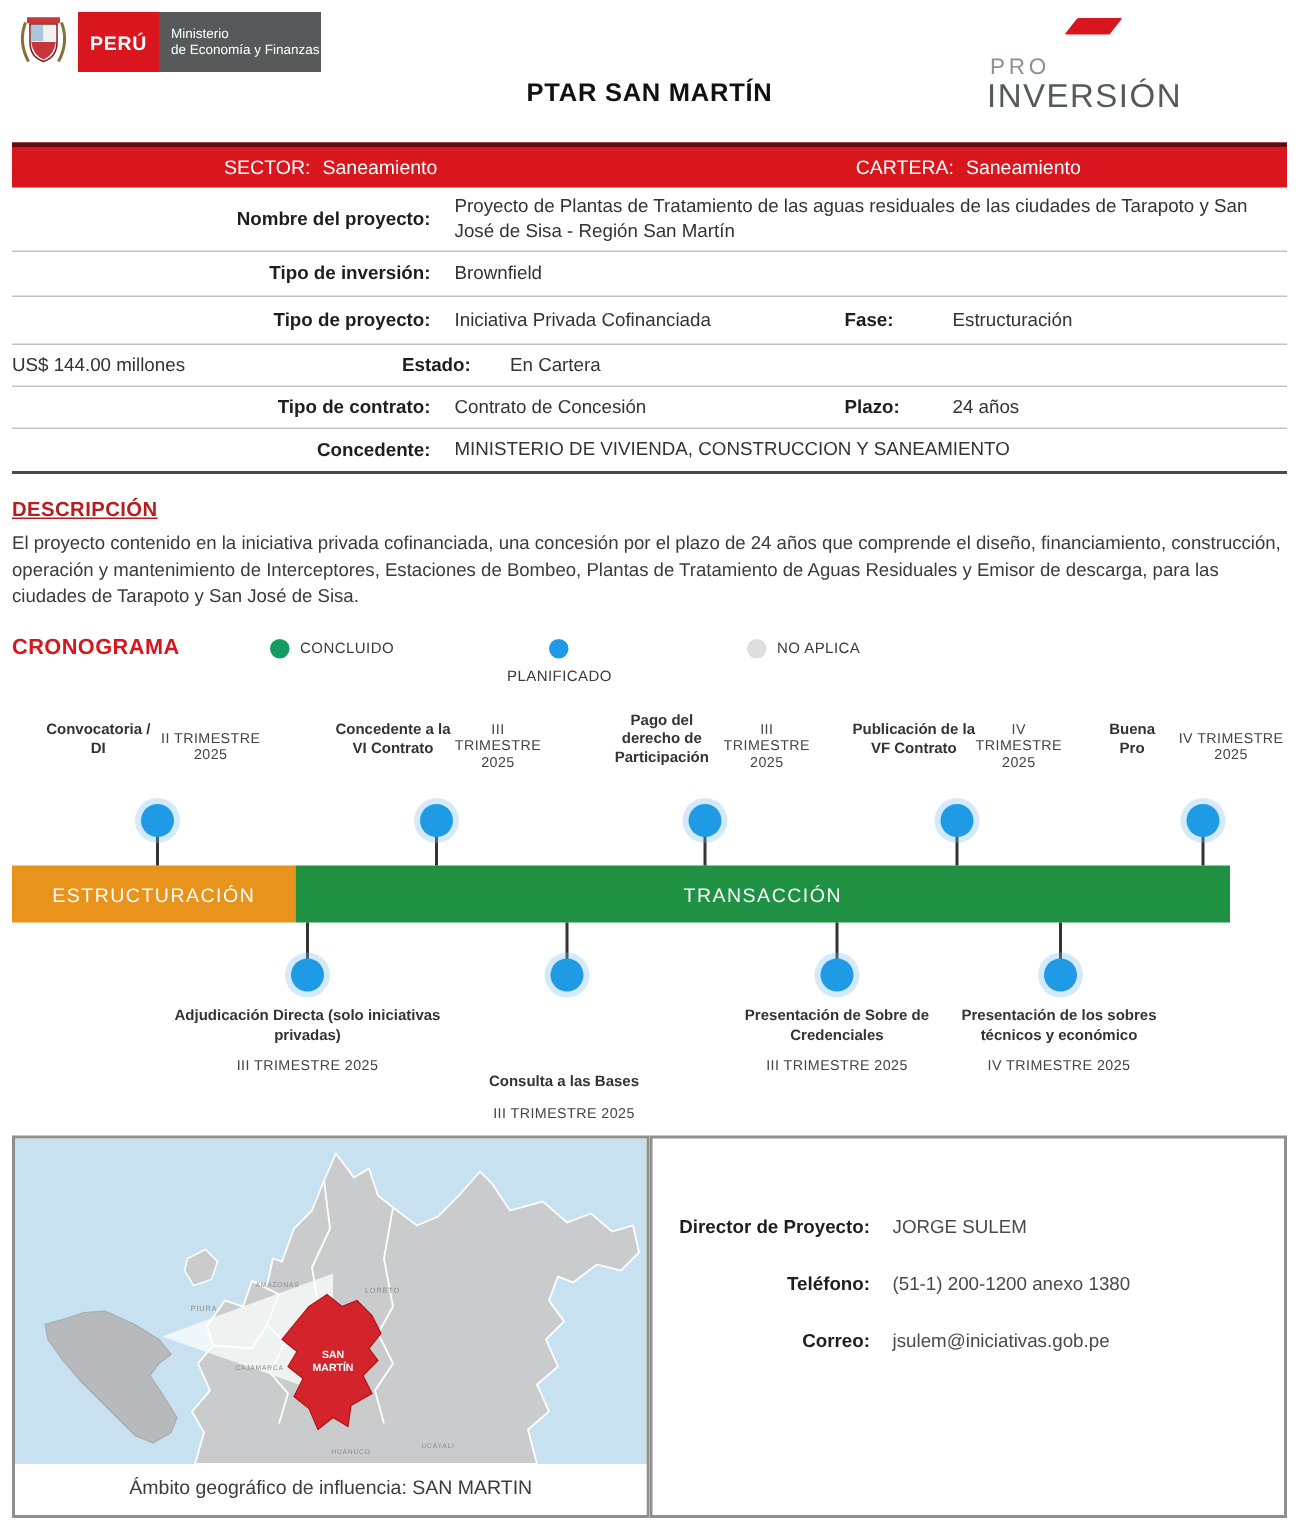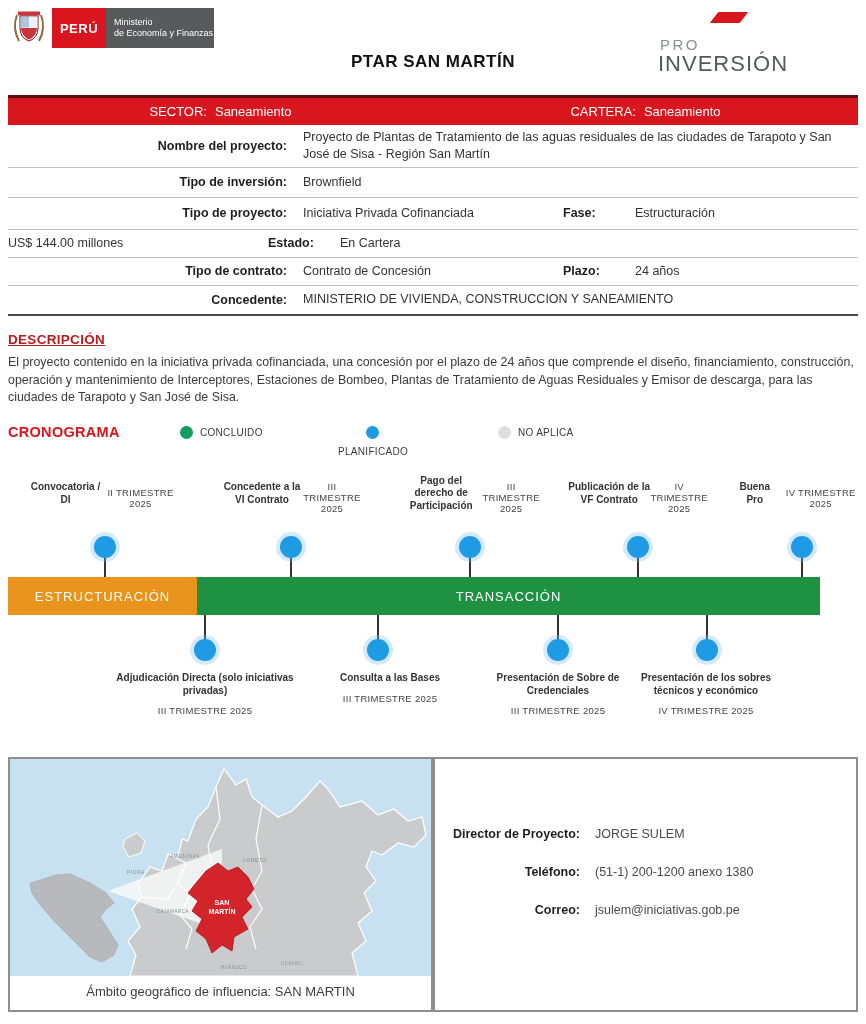--- a/index.html
+++ b/index.html
@@ -66,21 +66,21 @@
   .phase-bar { position:absolute; top:117px; left:8px; width:812px; height:38px; display:flex; }
   .phase-seg { display:flex; align-items:center; justify-content:center; color:#fff;
                font-size:13px; letter-spacing:1px; }
   .phase-seg.orange { flex:0 0 189px; }
   .phase-seg.green { flex:1; }
 
   
   .map-box { position:absolute; top:757px; left:8px; width:425px; height:255px;
              border:2px solid #8f8f8f; background:#fef9c3; }
   .contact-box { position:absolute; top:757px; left:433px; width:425px; height:255px;
-                 border:2px solid #8f8f8f; background:#fff; padding-top:68px; }
+                 border:2px solid #8f8f8f; background:#fff; padding-top:52px; }
   .map-svg { display:block; width:421px; height:217px; }
   .map-caption { position:absolute; bottom:0; left:0; width:100%; height:34px; line-height:32px;
                  text-align:center; font-size:13px; color:#3c3c3c; background:#fff; }
   .c-row { display:flex; align-items:baseline; margin-bottom:24px; }
   .c-label { width:145px; text-align:right; font-weight:bold; font-size:12.5px; color:#1e1e1e; }
   .c-value { padding-left:15px; font-size:12.5px; color:#4a4a4a; }
 </style>
 </head>
 <body>
 
@@ -220,21 +220,21 @@
     <div class="stem bottom" style="left:706px;"></div>
     <div class="ms-dot bottom" style="left: 194px; background-color: rgb(30, 155, 228);"></div>
     <div class="ms-dot bottom" style="left: 367px; background-color: rgb(30, 155, 228);"></div>
     <div class="ms-dot bottom" style="left: 547px; background-color: rgb(30, 155, 228);"></div>
     <div class="ms-dot bottom" style="left: 696px; background-color: rgb(30, 155, 228);"></div>
 
     <div class="ms-bottom" style="left:95px; width:220px;">
       <div class="ms-name">Adjudicación Directa (solo iniciativas privadas)</div>
       <div class="ms-date">III TRIMESTRE 2025</div>
     </div>
-    <div class="ms-bottom" style="left:310px; width:160px;">
+    <div class="ms-bottom" style="left:296px; width:160px;margin-top:44px;">
       <div class="ms-name">Consulta a las Bases</div>
       <div class="ms-date">III TRIMESTRE 2025</div>
     </div>
     <div class="ms-bottom" style="left:478px; width:160px;">
       <div class="ms-name">Presentación de Sobre de Credenciales</div>
       <div class="ms-date">III TRIMESTRE 2025</div>
     </div>
     <div class="ms-bottom" style="left:621px; width:170px;">
       <div class="ms-name">Presentación de los sobres técnicos y económico</div>
       <div class="ms-date">IV TRIMESTRE 2025</div>

